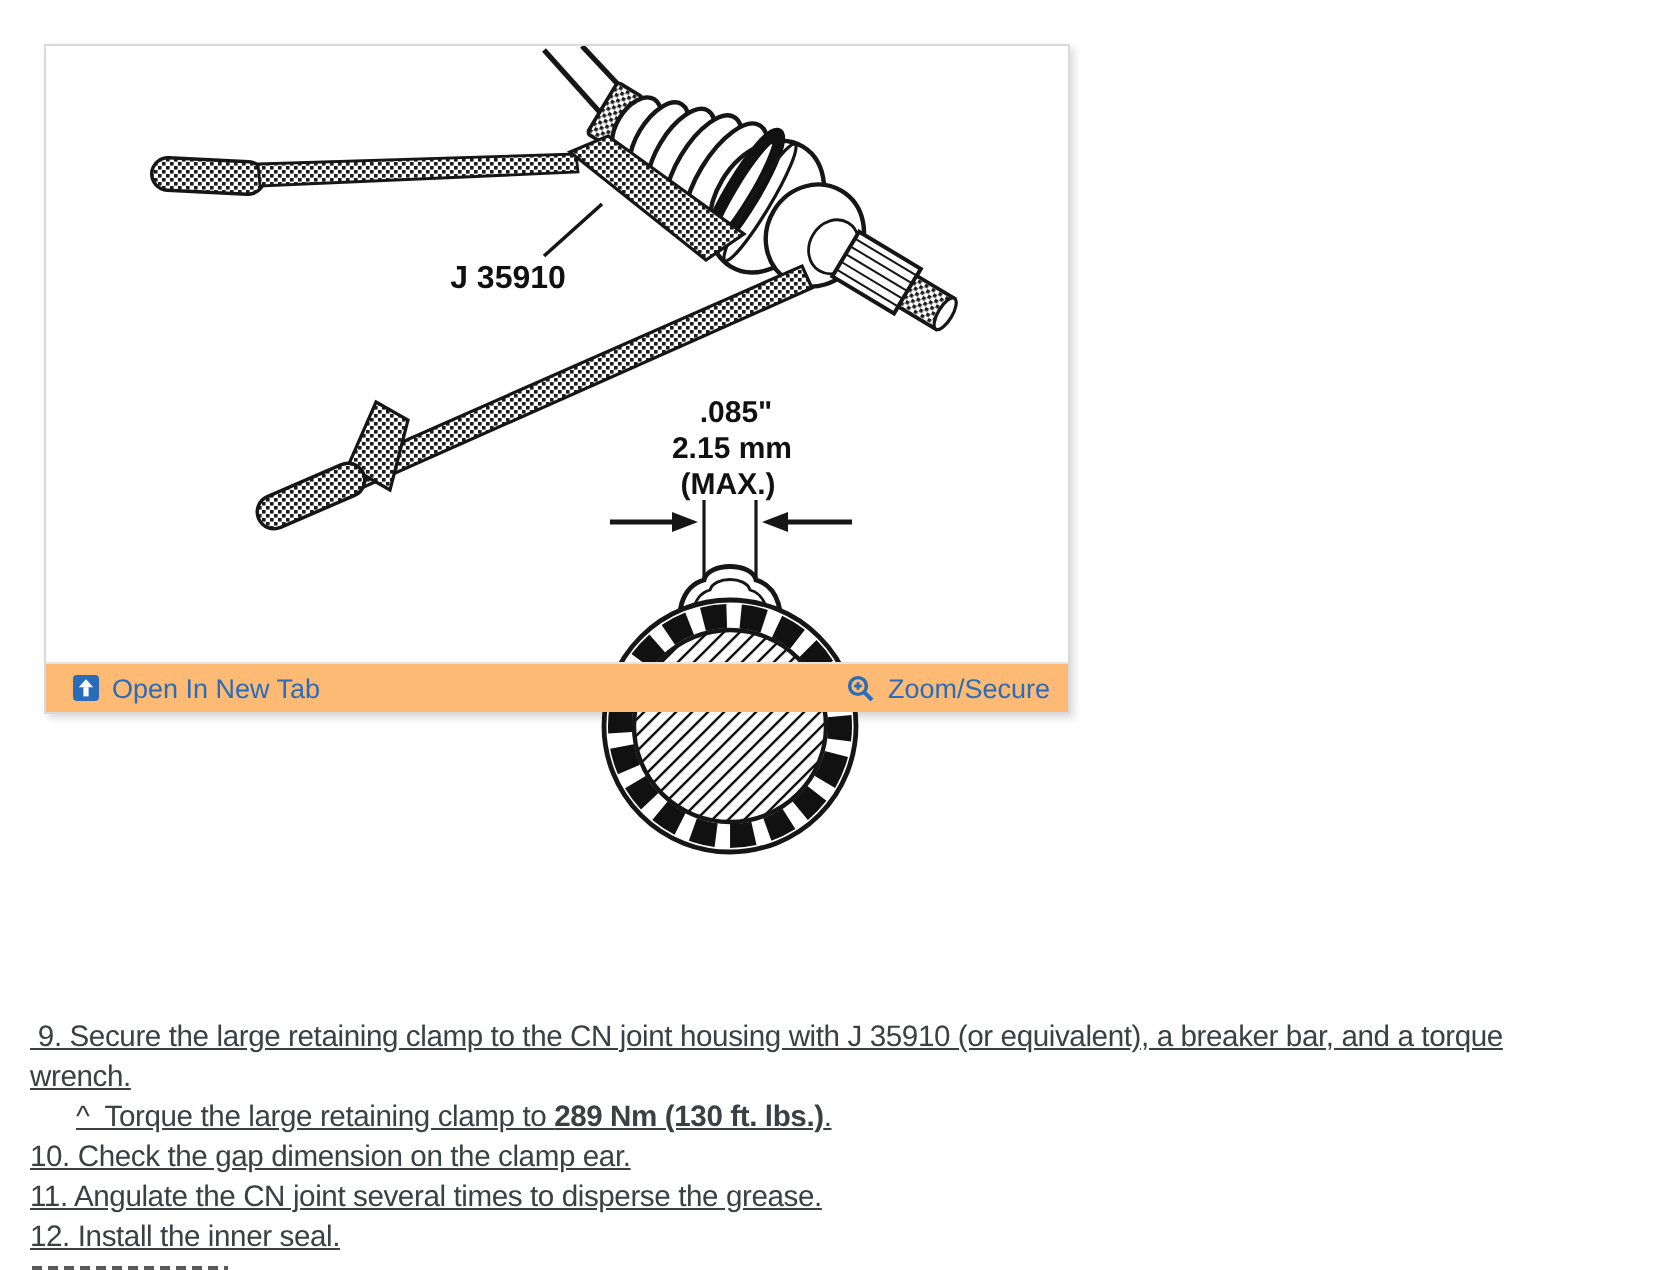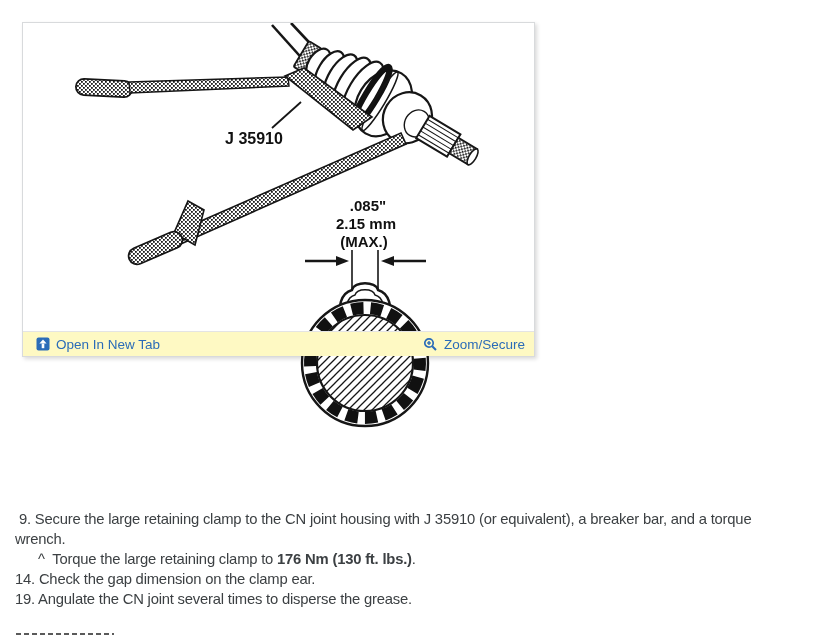--- a/index.html
+++ b/index.html
@@ -8,32 +8,32 @@
     font-family:"Liberation Sans", sans-serif;
   }
   .panel{
     position:absolute;left:22px;top:22px;width:513px;height:335px;
     background:#ffffff;border:1px solid #d8dadc;box-sizing:border-box;
     box-shadow:2px 2px 4px rgba(0,0,0,0.15);
   }
   .figure-wrap{position:absolute;left:0;top:0;width:511px;height:418px;overflow:hidden;}
   .panel-footer{
     position:absolute;left:0;bottom:0;width:511px;height:25px;
-    background:#fef9c3;border-top:1px solid #e4e4e4;box-sizing:border-box;
+    background:#fdba74;border-top:1px solid #e4e4e4;box-sizing:border-box;
     display:flex;justify-content:space-between;align-items:center;
     padding:0 9px 0 13px;
   }
   .flink{
     display:flex;align-items:center;gap:6px;
     color:#2b6cb8;font-size:13.5px;text-decoration:none;cursor:pointer;
   }
   .flink svg{display:block;}
   .instructions{
     position:absolute;left:15px;top:509px;width:762px;
-    color:#3c4043;font-size:14.8px;line-height:20px;letter-spacing:-0.2px;
+    color:#3c4043;font-size:14.8px;line-height:20px;letter-spacing:-0.2px;text-decoration:underline;
   }
   .instructions p{margin:0;}
   .instructions .torque{padding-left:23px;}
   .artifact{
     position:absolute;left:16px;top:633px;width:98px;height:2px;
     background:repeating-linear-gradient(90deg,#5a5a5a 0 5px,transparent 5px 8px);
   }
   svg text{font-family:"Liberation Sans", sans-serif;}
 </style>
 </head>
@@ -141,18 +141,19 @@
         <line x1="6" y1="4.1" x2="6" y2="7.9" stroke="#2b6cb8" stroke-width="1.4"></line>
         <line x1="4.1" y1="6" x2="7.9" y2="6" stroke="#2b6cb8" stroke-width="1.4"></line>
       </svg>
       <span>Zoom/Secure</span>
     </a>
   </div>
 </div>
 
 <div class="instructions">
   <p>&nbsp;9. Secure the large retaining clamp to the CN joint housing with J 35910 (or equivalent), a breaker bar, and a torque wrench.</p>
-  <p class="torque"><span>^&nbsp; Torque the large retaining clamp to </span><b>176 Nm (130 ft. lbs.)</b><span>.</span></p>
-  <p>14. Check the gap dimension on the clamp ear.</p>
-  <p>19. Angulate the CN joint several times to disperse the grease.</p>
+  <p class="torque"><span>^&nbsp; Torque the large retaining clamp to </span><b>289 Nm (130 ft. lbs.)</b><span>.</span></p>
+  <p>10. Check the gap dimension on the clamp ear.</p>
+  <p>11. Angulate the CN joint several times to disperse the grease.</p>
+  <p>12. Install the inner seal.</p>
 </div>
 
 <div class="artifact"></div>
 
 </body></html>

